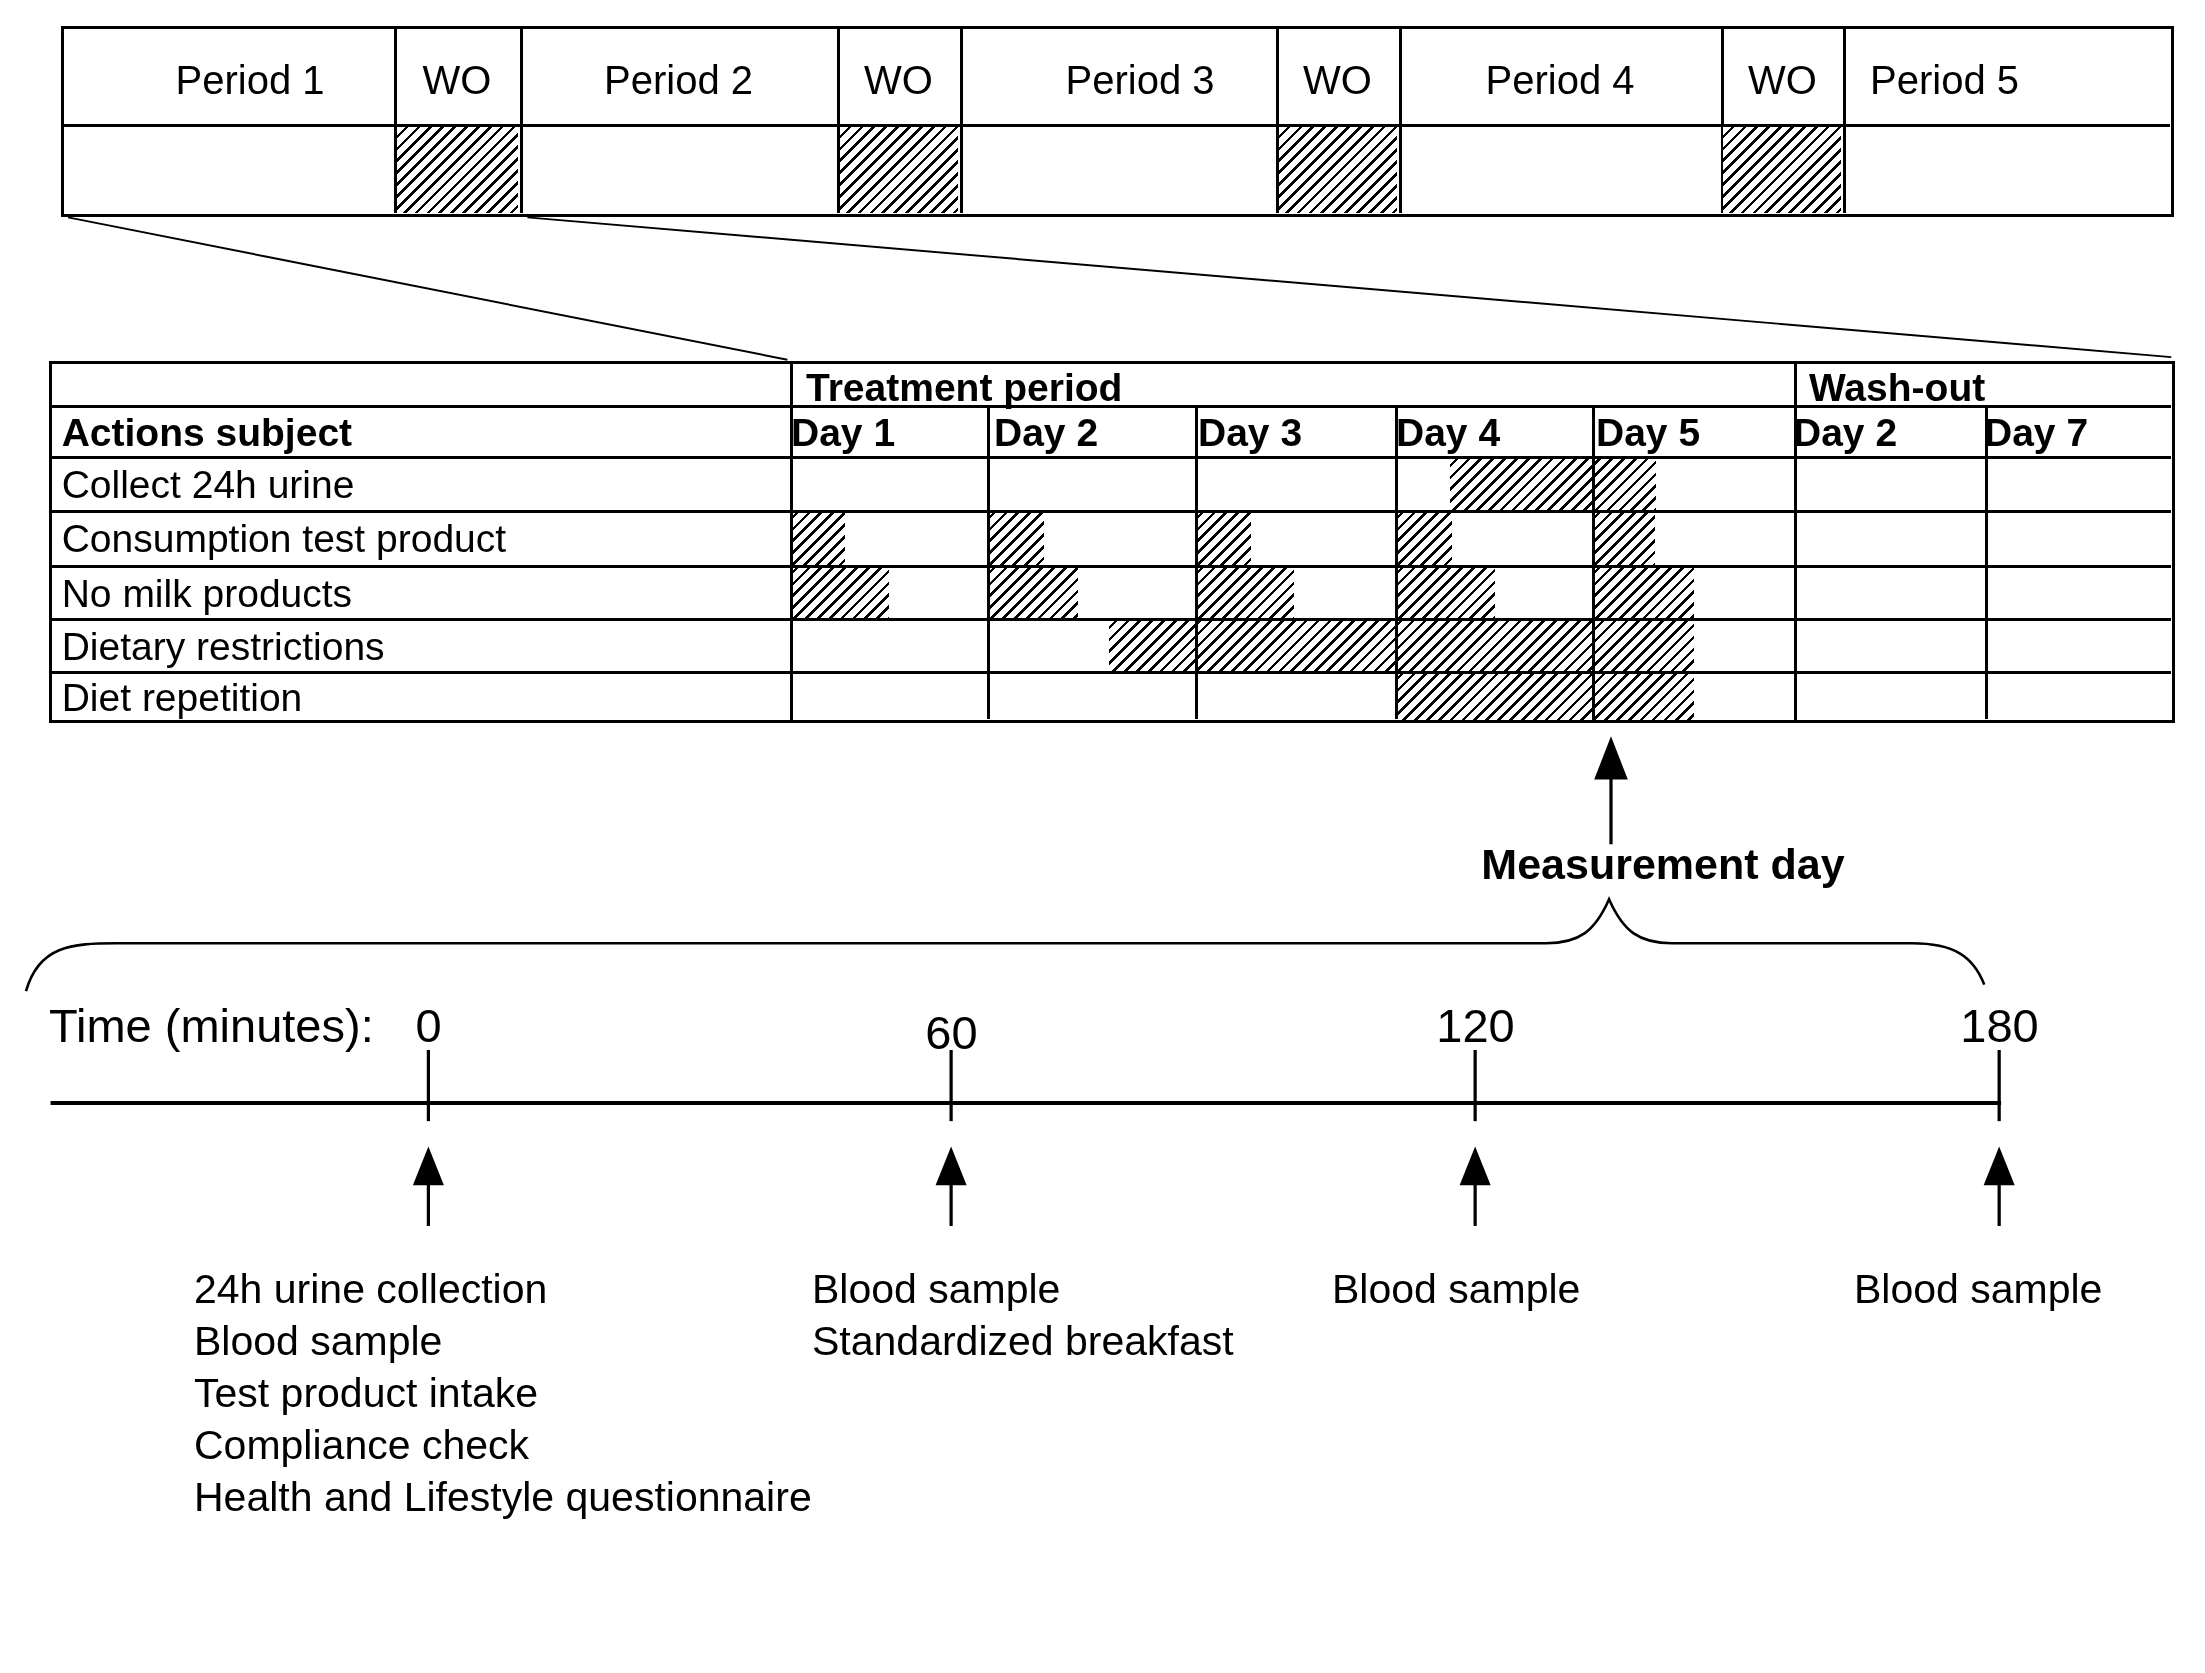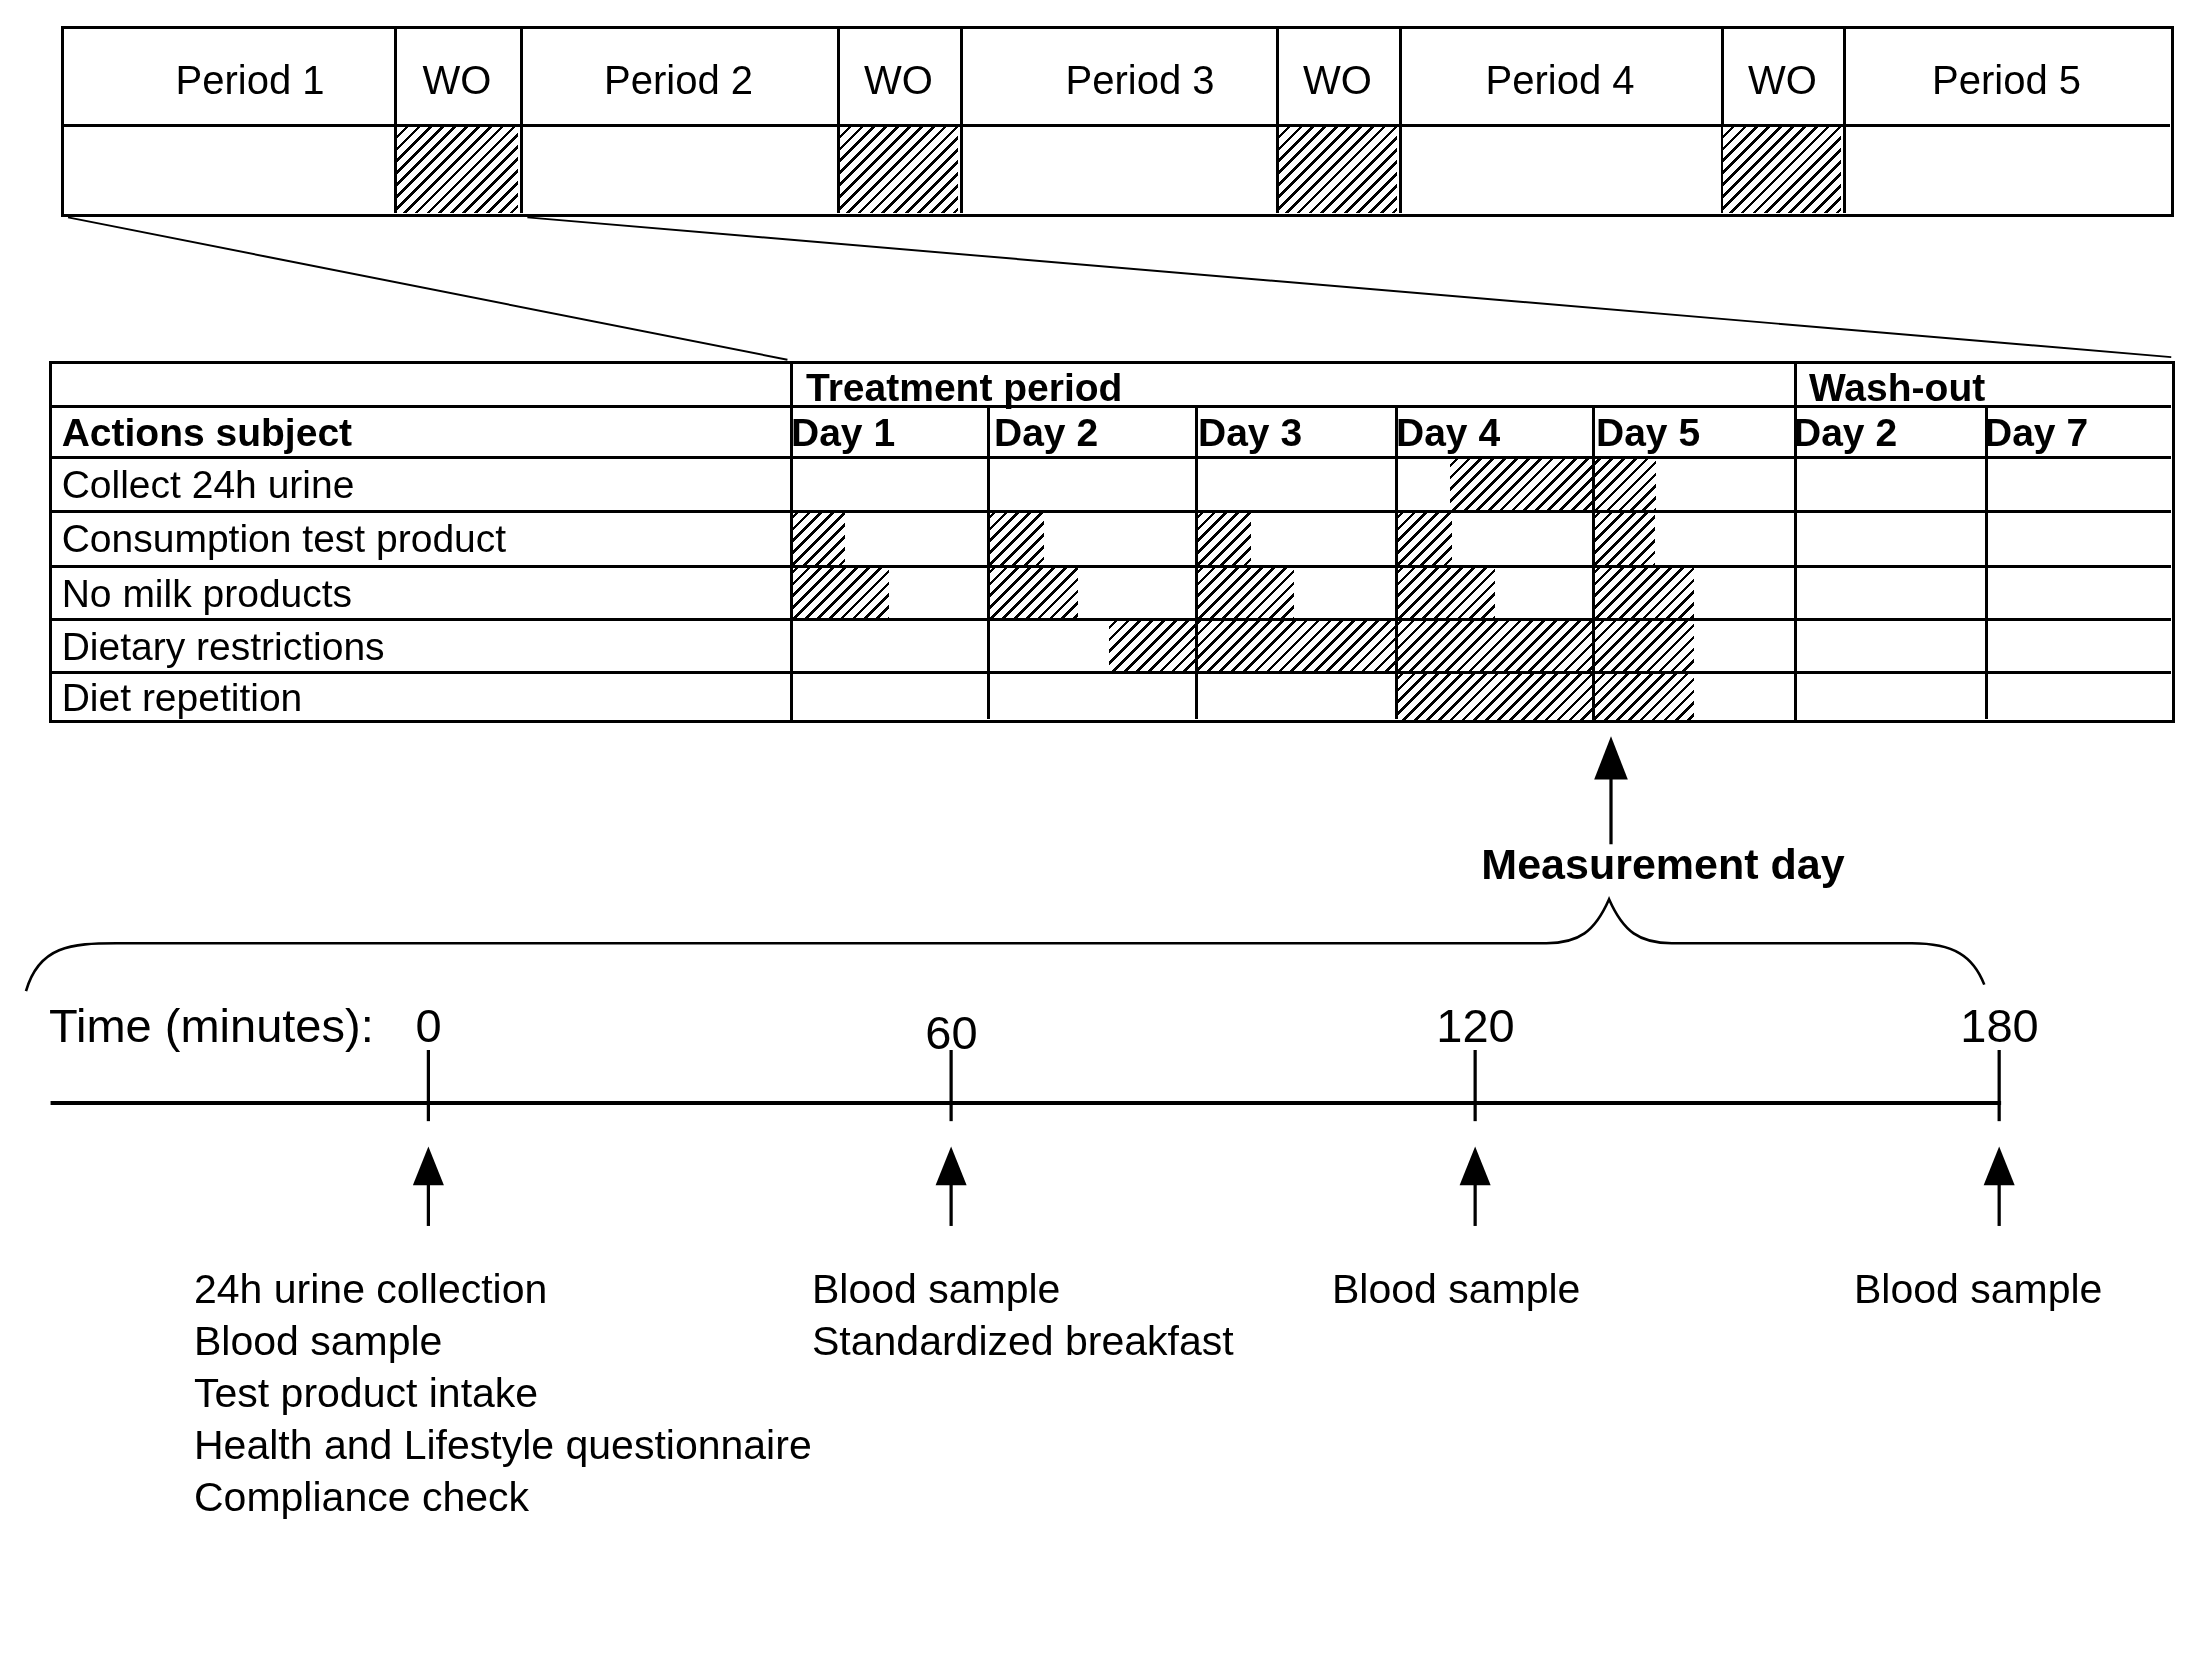--- a/index.html
+++ b/index.html
@@ -44,21 +44,21 @@
     <div class="hline" style="left:0;top:95px;width:2106px;"></div>
 
     <div class="cell-label" style="left:0;width:372px;top:31px;">Period 1</div>
     <div class="cell-label" style="left:330px;width:126px;top:31px;">WO</div>
     <div class="cell-label" style="left:456px;width:317px;top:31px;">Period 2</div>
     <div class="cell-label" style="left:773px;width:123px;top:31px;">WO</div>
     <div class="cell-label" style="left:896px;width:360px;top:31px;">Period 3</div>
     <div class="cell-label" style="left:1212px;width:123px;top:31px;">WO</div>
     <div class="cell-label" style="left:1335px;width:322px;top:31px;">Period 4</div>
     <div class="cell-label" style="left:1657px;width:123px;top:31px;">WO</div>
-    <div class="cell-label" style="left:1779px;width:327px;top:31px;">Period 5</div>
+    <div class="cell-label" style="left:1717px;width:327px;top:31px;">Period 5</div>
   </div>
 
   <div class="tbl" style="left:49px;top:361px;width:2126px;height:362px;">
 
     <div class="hatch" style="left:1398px;top:92px;width:206px;height:54px;"></div>
 
     <div class="hatch" style="left:738px;top:146px;width:55px;height:55px;"></div>
     <div class="hatch" style="left:935px;top:146px;width:57px;height:55px;"></div>
     <div class="hatch" style="left:1143px;top:146px;width:56px;height:55px;"></div>
     <div class="hatch" style="left:1343px;top:146px;width:57px;height:55px;"></div>
@@ -146,22 +146,22 @@
   <div id="time-axis-label" style="left:49px;top:1002px;">Time (minutes):</div>
   <div class="ticklab" style="left:351px;top:1002px;">0</div>
   <div class="ticklab" style="left:874px;top:1002px;margin-top:7px;">60</div>
   <div class="ticklab" style="left:1398px;top:1002px;">120</div>
   <div class="ticklab" style="left:1922px;top:1002px;">180</div>
 
   <div class="evlist" style="left:194px;top:1263px;">
     <div>24h urine collection</div>
     <div>Blood sample</div>
     <div>Test product intake</div>
+    <div>Compliance check</div>
     <div>Health and Lifestyle questionnaire</div>
-    <div>Compliance check</div>
   </div>
   <div class="evlist" style="left:812px;top:1263px;">
     <div>Blood sample</div>
     <div>Standardized breakfast</div>
   </div>
   <div class="evlist" style="left:1332px;top:1263px;">
     <div>Blood sample</div>
   </div>
   <div class="evlist" style="left:1854px;top:1263px;">
     <div>Blood sample</div>

